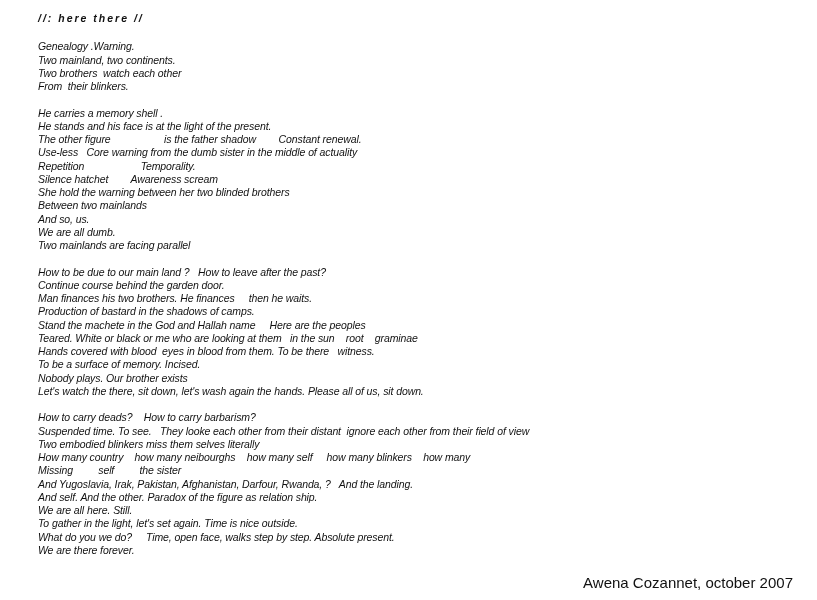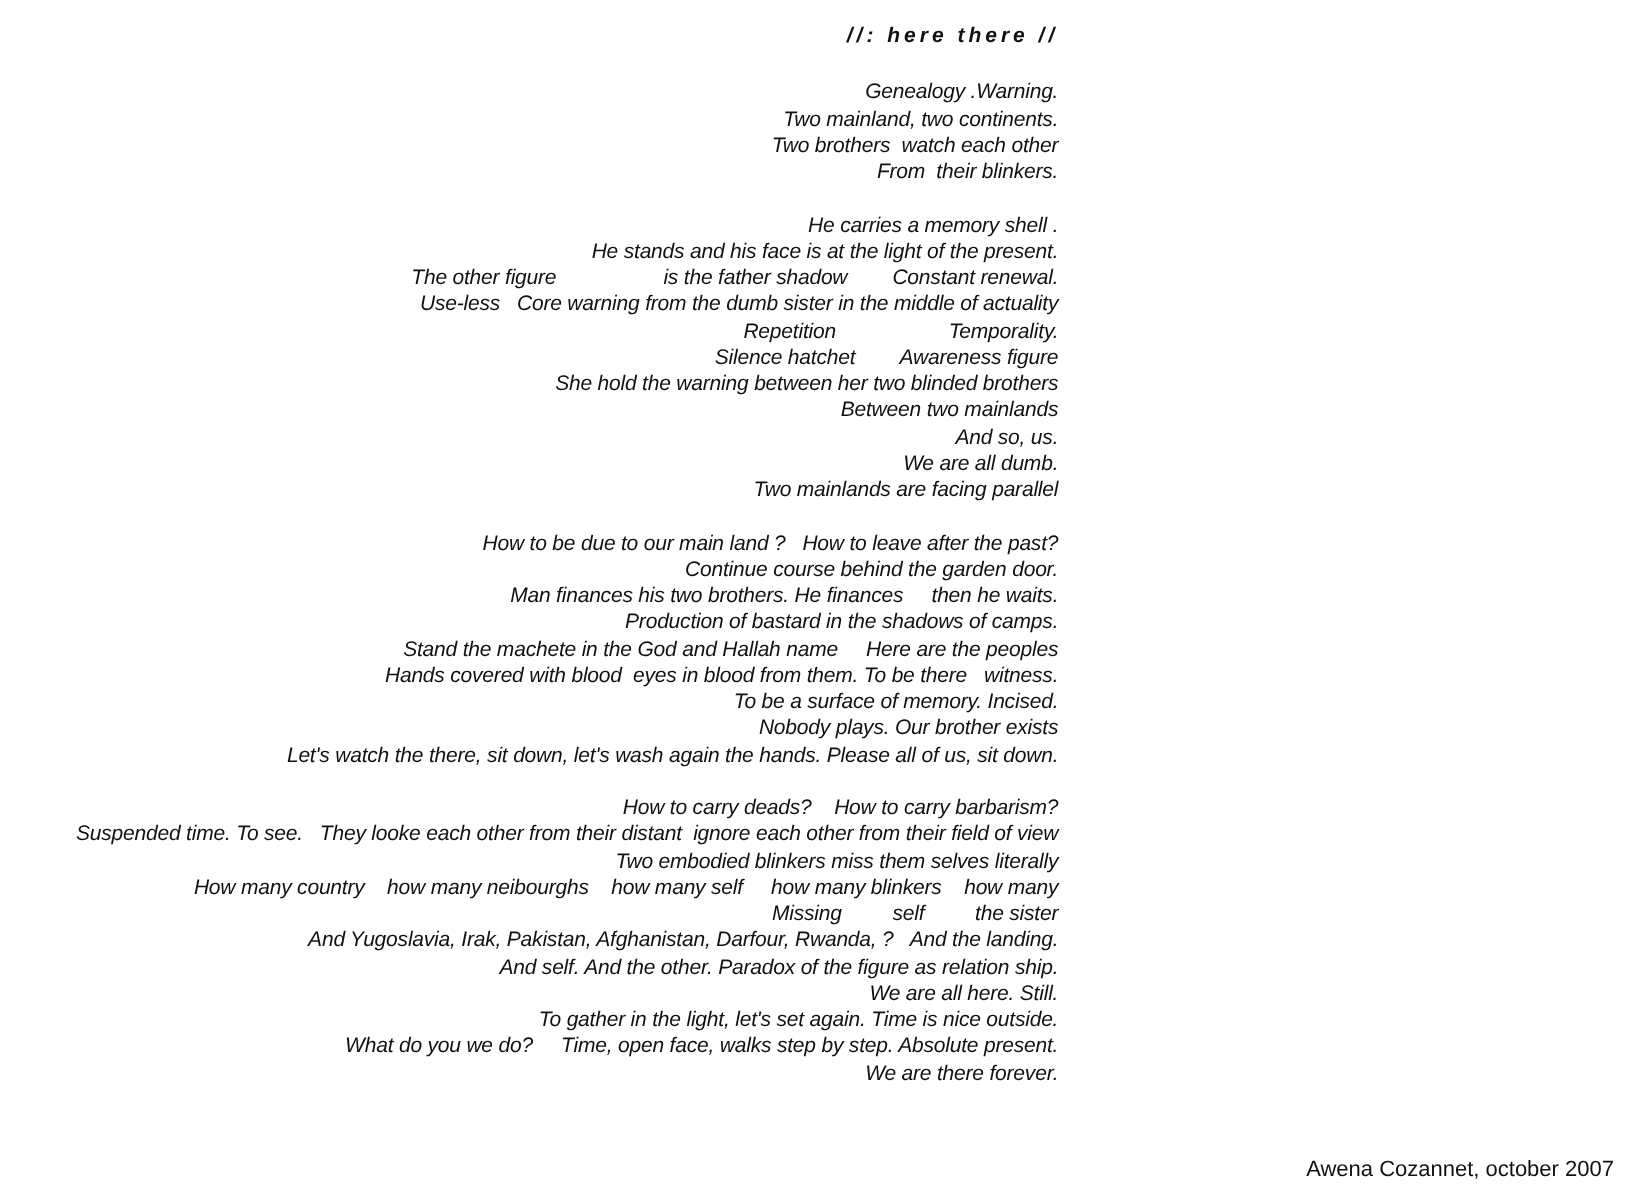--- a/index.html
+++ b/index.html
@@ -17,42 +17,41 @@
     color: #111111;
   }
   .poem {
     position: absolute;
     left: 38px;
     top: 12px;
     font-style: italic;
     font-size: 10.5px;
     line-height: 13.25px;
     letter-spacing: -0.1px;
-    text-align: right;
   }
   .poem-title {
     font-weight: bold;
     font-size: 10.5px;
     letter-spacing: 2px;
     margin: 0 0 15px 0;
     white-space: pre;
   }
   .stanza {
     margin: 0 0 13.25px 0;
   }
   .line {
     white-space: pre;
     min-height: 13.25px;
   }
   .signature {
     position: absolute;
-    right: 10px;
+    right: 24px;
     bottom: 9px;
     font-style: normal;
-    font-size: 11px;
+    font-size: 15px;
     letter-spacing: 0;
     color: #111111;
   }
 </style>
 </head>
 <body>
 
 <div class="page">
   <div class="poem">
     <div class="poem-title">//: here there //</div>
@@ -62,33 +61,34 @@
           <div class="line">Two mainland, two continents.</div>
           <div class="line">Two brothers  watch each other</div>
           <div class="line">From  their blinkers.</div>
         </div>
         <div class="stanza">
           <div class="line">He carries a memory shell .</div>
           <div class="line">He stands and his face is at the light of the present.</div>
           <div class="line">The other figure                   is the father shadow        Constant renewal.</div>
           <div class="line">Use-less   Core warning from the dumb sister in the middle of actuality</div>
           <div class="line">Repetition                    Temporality.</div>
-          <div class="line">Silence hatchet        Awareness figure</div>
+          <div class="line">Silence hatchet        Awareness scream</div>
           <div class="line">She hold the warning between her two blinded brothers</div>
           <div class="line">Between two mainlands</div>
           <div class="line">And so, us.</div>
           <div class="line">We are all dumb.</div>
           <div class="line">Two mainlands are facing parallel</div>
         </div>
         <div class="stanza">
           <div class="line">How to be due to our main land ?   How to leave after the past?</div>
           <div class="line">Continue course behind the garden door.</div>
           <div class="line">Man finances his two brothers. He finances     then he waits.</div>
           <div class="line">Production of bastard in the shadows of camps.</div>
           <div class="line">Stand the machete in the God and Hallah name     Here are the peoples</div>
+          <div class="line">Teared. White or black or me who are looking at them   in the sun    root    graminae</div>
           <div class="line">Hands covered with blood  eyes in blood from them. To be there   witness.</div>
           <div class="line">To be a surface of memory. Incised.</div>
           <div class="line">Nobody plays. Our brother exists</div>
           <div class="line">Let's watch the there, sit down, let's wash again the hands. Please all of us, sit down.</div>
         </div>
         <div class="stanza">
           <div class="line">How to carry deads?    How to carry barbarism?</div>
           <div class="line">Suspended time. To see.   They looke each other from their distant  ignore each other from their field of view</div>
           <div class="line">Two embodied blinkers miss them selves literally</div>
           <div class="line">How many country    how many neibourghs    how many self     how many blinkers    how many</div>

